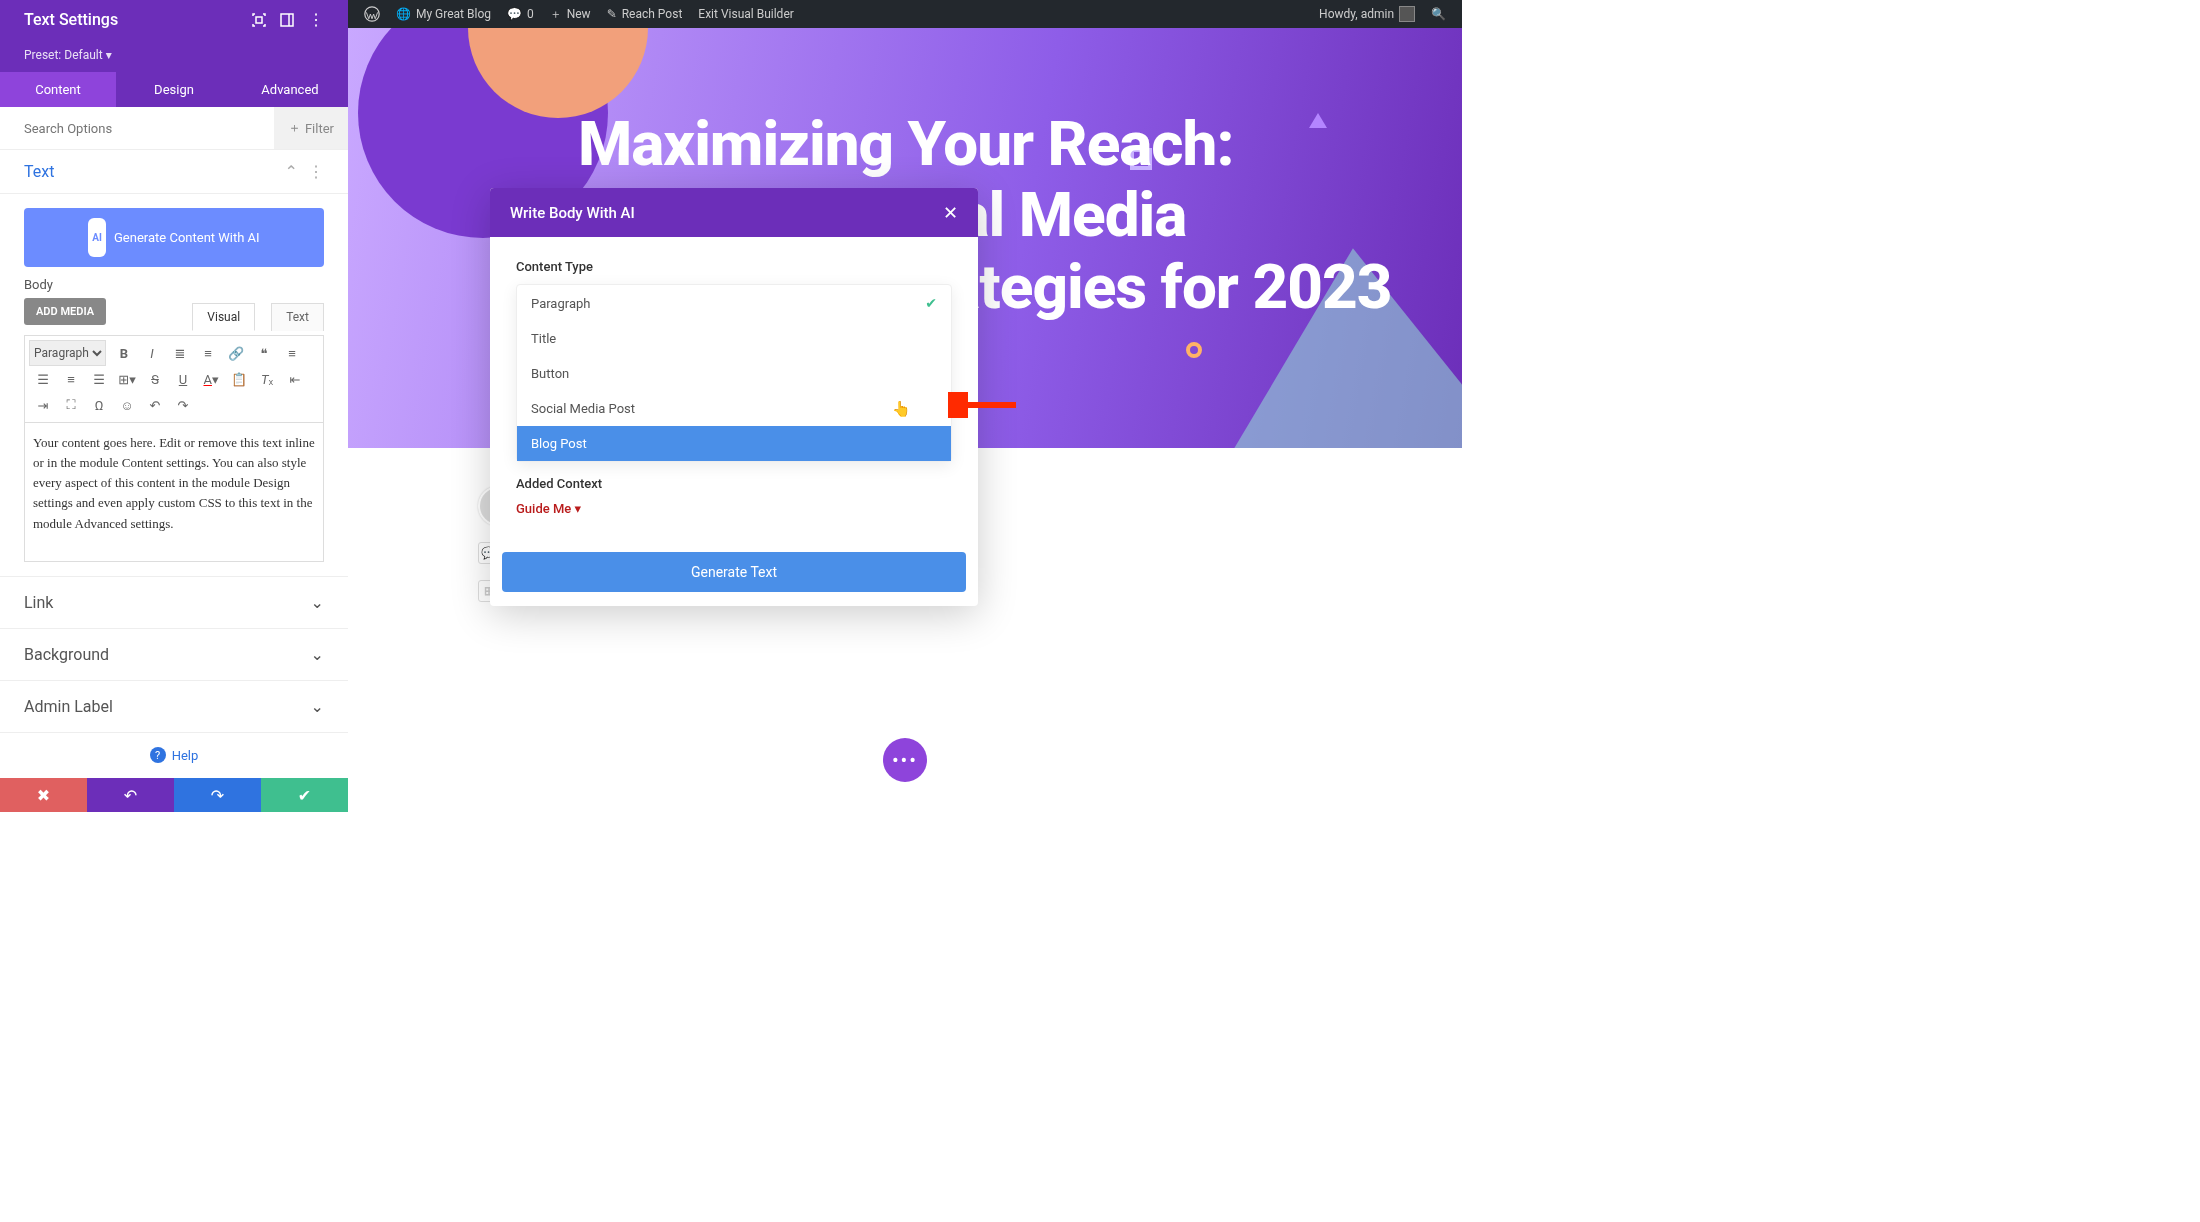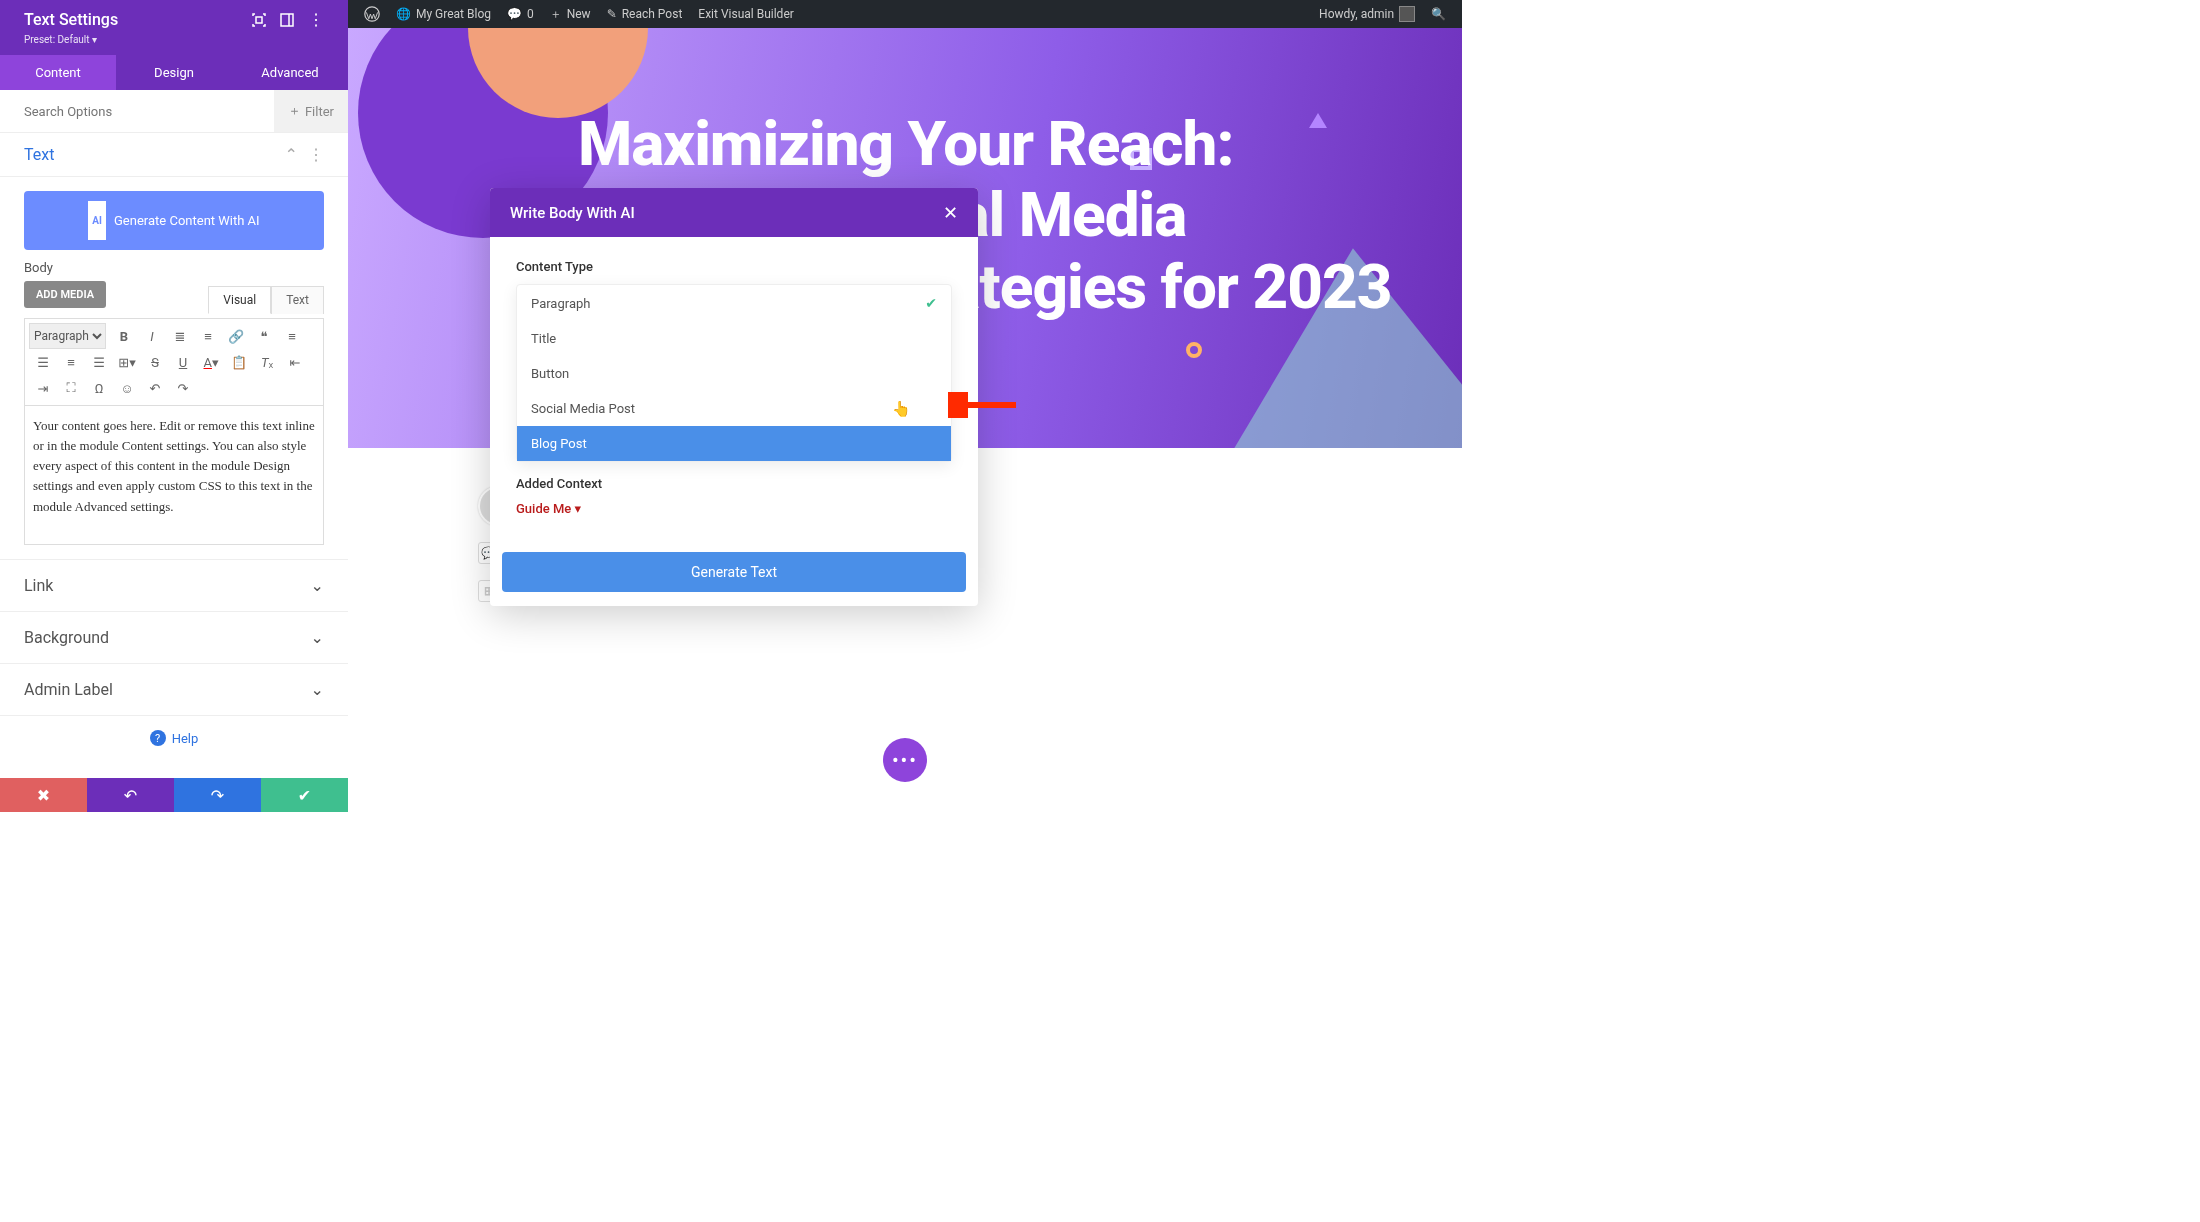--- a/index.html
+++ b/index.html
@@ -11,34 +11,34 @@
 .wp-admin-bar .wp-spacer { flex:1; }
 .wp-admin-bar .avatar-box { width:16px; height:16px; background:#555; border:1px solid #888; }
 
 
 .sidebar { position:absolute; top:0; left:0; width:348px; height:812px; background:#fff; display:flex; flex-direction:column; }
 .sb-header { background:#6c2eb9; color:#fff; padding:10px 24px 10px; }
 .sb-title-row { display:flex; align-items:center; justify-content:space-between; }
 .sb-title { font-size:16px; font-weight:500; }
 .sb-header-icons { display:flex; gap:14px; align-items:center; }
 .sb-header-icons span { cursor:pointer; display:flex; align-items:center; }
-.sb-preset { font-size:10px; margin-top:5px; opacity:.85; cursor:pointer; }
+.sb-preset { font-size:12px; margin-top:19px; opacity:.85; cursor:pointer; }
 .sb-tabs { display:flex; background:#6c2eb9; }
 .sb-tab { flex:1; text-align:center; padding:10px 0; color:#fff; font-size:13px; cursor:pointer; }
 .sb-tab.active { background:#8e44db; }
 .sb-search-row { display:flex; align-items:center; border-bottom:1px solid #eee; }
 .sb-search { flex:1; border:none; padding:12px 24px; font-size:13px; color:#999; outline:none; }
 .sb-filter { padding:0 14px; color:#888; font-size:13px; cursor:pointer; display:flex; align-items:center; gap:4px; background:#f1f1f1; height:42px; }
 .sb-section { padding:12px 24px; border-bottom:1px solid #eee; }
 .sb-section-head { display:flex; align-items:center; justify-content:space-between; color:#2f73e0; font-size:16px; cursor:pointer; }
 .sb-section-head .right-ctrls { display:flex; gap:10px; color:#aaa; align-items:center; }
 .sb-generate-btn { margin:14px 24px 10px; background:#6c8cff; color:#fff; text-align:center; padding:10px; border-radius:4px; font-size:13px; cursor:pointer; display:flex; align-items:center; justify-content:center; gap:8px; }
 .sb-body-label { padding:0 24px 6px; font-size:13px; color:#555; }
 .add-media { margin:0 24px 6px; display:inline-block; background:#888; color:#fff; font-size:11px; font-weight:600; padding:7px 12px; border-radius:3px; cursor:pointer; }
-.editor-tabs { display:flex; justify-content:flex-end; padding:0 24px; gap:0; }
+.editor-tabs { display:flex; justify-content:flex-end; padding:0 24px; gap:16px; }
 .editor-tab { border:1px solid #ddd; border-bottom:none; padding:6px 14px; font-size:12px; color:#666; cursor:pointer; background:#fafafa; }
 .editor-tab.active { background:#fff; color:#333; border-bottom:1px solid #fff; position:relative; z-index:2; }
 .toolbar { margin:0 24px; border:1px solid #ddd; border-bottom:none; padding:4px; display:flex; flex-wrap:wrap; gap:0; }
 .toolbar .tb { width:28px; height:26px; display:flex; align-items:center; justify-content:center; font-size:13px; color:#666; cursor:pointer; }
 .toolbar select.tb-select { height:26px; font-size:12px; border:1px solid #ddd; margin-right:4px; color:#555; }
 .editor-body { margin:0 24px 14px; border:1px solid #ddd; padding:10px 8px; min-height:140px; font-family: Georgia, serif; font-size:13px; color:#333; line-height:1.55; }
 .collapsed-section { padding:16px 24px; font-size:16px; color:#555; border-top:1px solid #eee; display:flex; align-items:center; justify-content:space-between; cursor:pointer; }
 .help-row { text-align:center; padding:14px 0; color:#2f73e0; font-size:13px; border-top:1px solid #eee; display:flex; align-items:center; justify-content:center; gap:6px; }
 .sb-footer { display:flex; height:34px; margin-top:auto; }
 .sb-footer > div { flex:1; display:flex; align-items:center; justify-content:center; color:#fff; cursor:pointer; }
@@ -158,21 +158,21 @@
   <div class="sb-section">
     <div class="sb-section-head">
       <span>Text</span>
       <span class="right-ctrls">
           <span>⌃</span>
           <span>⋮</span>
         </span>
     </div>
   </div>
   <div class="sb-generate-btn">
-    <span style="background:#fff;color:#6c8cff;border-radius:0;padding:14px 4px;font-size:10px;font-weight:700;">AI</span>
+    <span style="background:#fff;color:#6c8cff;border-radius:6px;padding:14px 4px;font-size:10px;font-weight:700;">AI</span>
     <span>Generate Content With AI</span>
   </div>
   <div class="sb-body-label">Body</div>
   <div style="padding:0 0 4px 0; display:flex; align-items:flex-end; justify-content:space-between;">
     <span class="add-media">ADD MEDIA</span>
     <div class="editor-tabs">
       <div class="editor-tab active">Visual</div>
       <div class="editor-tab">Text</div>
     </div>
   </div>

